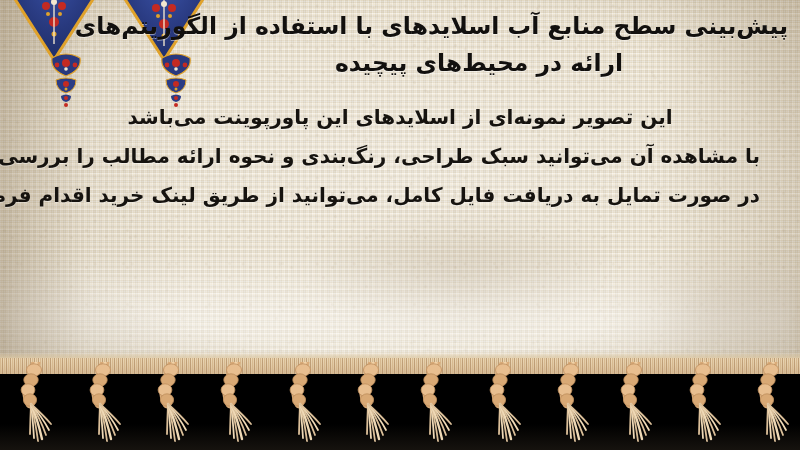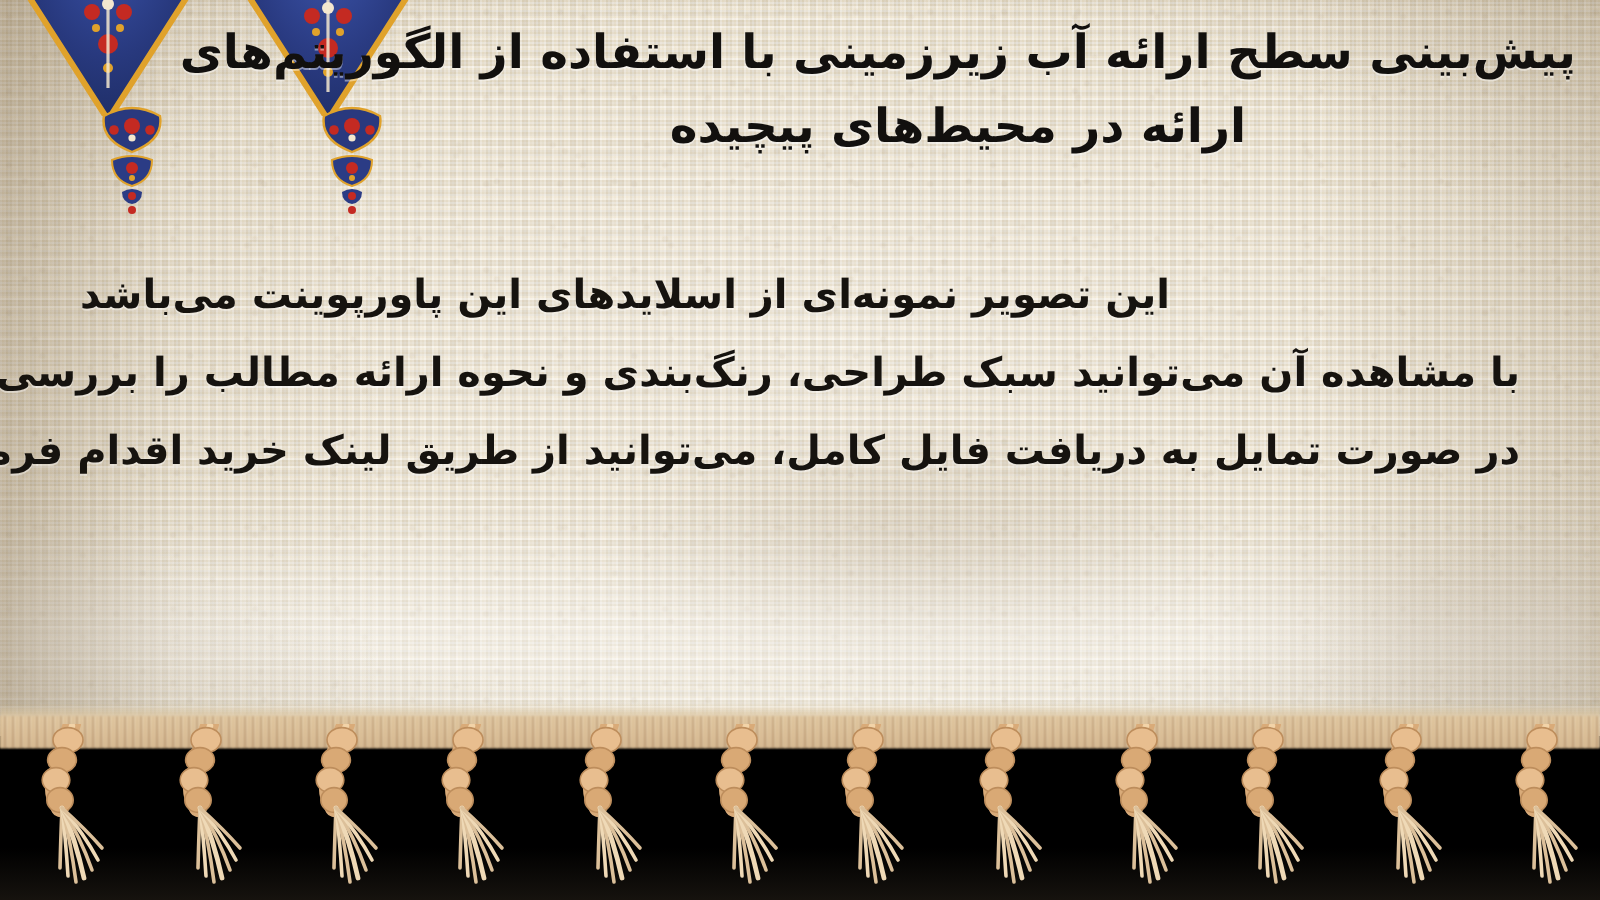--- a/index.html
+++ b/index.html
@@ -123,24 +123,24 @@
     color: #12100e;
     font-size: 23.5px;
     line-height: 37px;
     font-weight: 700;
     letter-spacing: 0px;
     text-shadow: 0 1px 0 rgba(255,255,255,0.45);
     white-space: nowrap;
   }
   .body-block {
     position: absolute;
-    top: 128px;
+    top: 98px;
     left: 40px;
     width: 720px;
-    text-align: left;
+    text-align: center;
     direction: rtl;
   }
   .body-line {
     color: #16130f;
     font-size: 20px;
     line-height: 39px;
     font-weight: 600;
     text-shadow: 0 1px 0 rgba(255,255,255,0.40);
     white-space: nowrap;
   }
@@ -353,21 +353,21 @@
         <circle cx="18" cy="32" r="3" fill="#c42a22"></circle>
         <circle cx="18" cy="37" r="1.5" fill="#e0a22b"></circle>
         <path d="M13 44 Q18 41 23 44 Q23 49 18 50 Q13 49 13 44 Z" fill="#2b3c85"></path>
         <circle cx="18" cy="46" r="2" fill="#c42a22"></circle>
         <circle cx="18" cy="53" r="2" fill="#c42a22"></circle>
       </svg>
     </div>
   </div>
 
   <div class="title-block">
-    <div class="title-line">پیش‌بینی سطح ارائه آب زیرزمینی با استفاده از الگوریتم‌های</div>
+    <div class="title-line">پیش‌بینی سطح منابع آب اسلایدهای با استفاده از الگوریتم‌های</div>
     <div class="title-line">ارائه در محیط‌های پیچیده</div>
   </div>
 
   <div class="body-block">
     <div class="body-line">این تصویر نمونه‌ای از اسلایدهای این پاورپوینت می‌باشد</div>
     <div class="body-line">با مشاهده آن می‌توانید سبک طراحی، رنگ‌بندی و نحوه ارائه مطالب را بررسی نمایید</div>
     <div class="body-line">در صورت تمایل به دریافت فایل کامل، می‌توانید از طریق لینک خرید اقدام فرمایید</div>
   </div>
 
   <div class="black-band">

